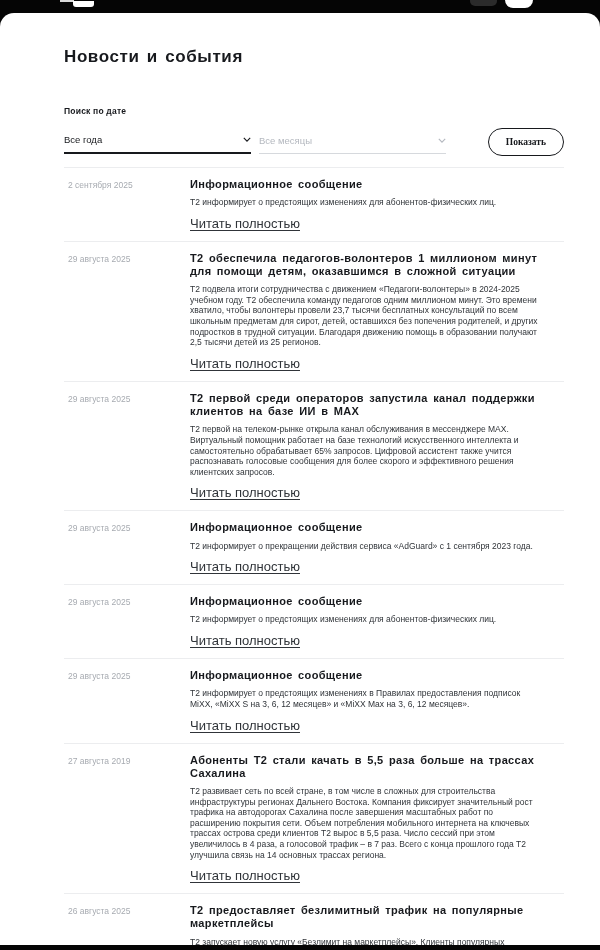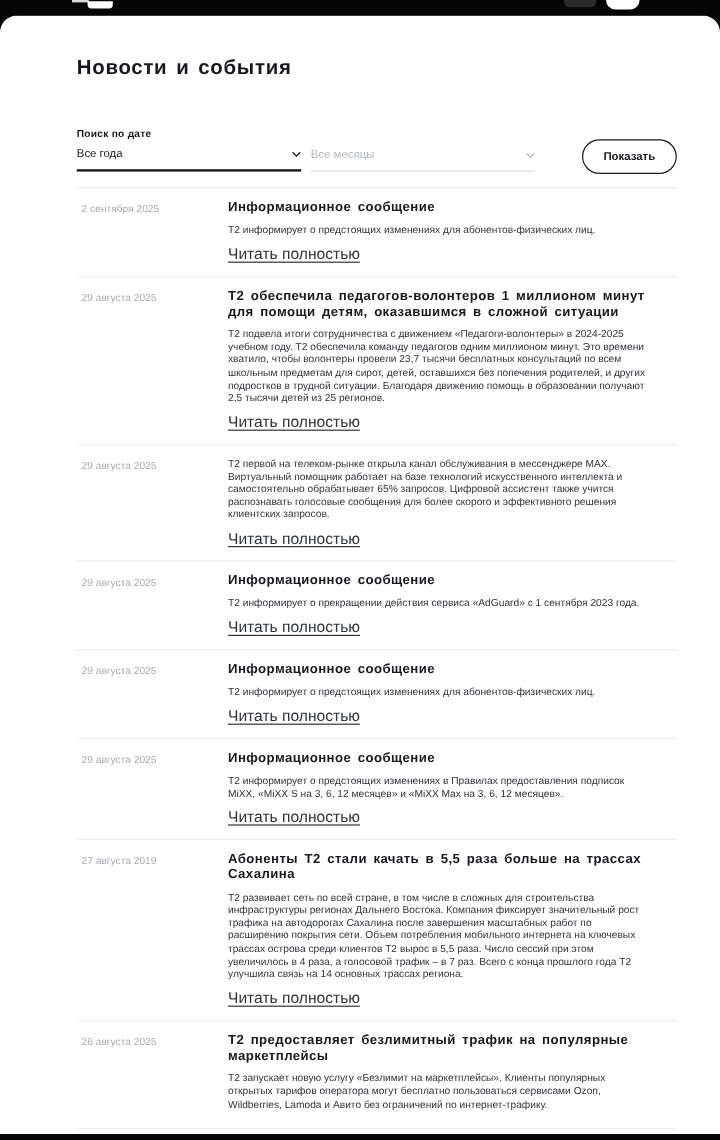--- a/index.html
+++ b/index.html
@@ -51,20 +51,21 @@
   .filter-label {
     margin-top:39px;
     font-size:8.5px;
     font-weight:bold;
     letter-spacing:.2px;
     color:#17191d;
   }
   .filter-row {
     display:flex;
     align-items:flex-end;
+    margin-top:12px;
   }
   .select {
     width:187px;
     display:flex;
     justify-content:space-between;
     align-items:center;
     padding-bottom:7px;
     font-size:9.5px;
     cursor:pointer;
   }
@@ -73,21 +74,21 @@
   .chev { width:8px; height:5px; flex:0 0 auto; }
   .chev-dark polyline { stroke:#17191d; }
   .chev-grey polyline { stroke:#b4b8bf; }
   .show-btn {
     margin-left:auto;
     margin-bottom:-2px;
     background:#ffffff;
     border:1.5px solid #17191d;
     border-radius:16px;
     padding:8px 17px;
-    font-family:Liberation Sans, sans-serif;
+    font-family:Liberation Serif, serif;
     font-size:9.5px;
     font-weight:bold;
     color:#17191d;
     cursor:pointer;
   }
   
   .news-list { margin-top:13px; }
   .news-item {
     display:grid;
     grid-template-columns:122px 1fr;
@@ -172,20 +173,21 @@
       <div>
         <div class="news-title">Т2 обеспечила педагогов-волонтеров 1 миллионом минут для помощи детям, оказавшимся в сложной ситуации</div>
         <div class="news-body">Т2 подвела итоги сотрудничества с движением «Педагоги-волонтеры» в 2024-2025 учебном году. Т2 обеспечила команду педагогов одним миллионом минут. Это времени хватило, чтобы волонтеры провели 23,7 тысячи бесплатных консультаций по всем школьным предметам для сирот, детей, оставшихся без попечения родителей, и других подростков в трудной ситуации. Благодаря движению помощь в образовании получают 2,5 тысячи детей из 25 регионов.</div>
         <a class="news-link">Читать полностью</a>
       </div>
     </div>
 
     <div class="news-item">
       <div class="news-date">29 августа 2025</div>
       <div>
+        <div class="news-title">Т2 первой среди операторов запустила канал поддержки клиентов на базе ИИ в MAX</div>
         <div class="news-body">Т2 первой на телеком-рынке открыла канал обслуживания в мессенджере MAX. Виртуальный помощник работает на базе технологий искусственного интеллекта и самостоятельно обрабатывает 65% запросов. Цифровой ассистент также учится распознавать голосовые сообщения для более скорого и эффективного решения клиентских запросов.</div>
         <a class="news-link">Читать полностью</a>
       </div>
     </div>
 
     <div class="news-item">
       <div class="news-date">29 августа 2025</div>
       <div>
         <div class="news-title">Информационное сообщение</div>
         <div class="news-body">Т2 информирует о прекращении действия сервиса «AdGuard» с 1 сентября 2023 года.</div>

